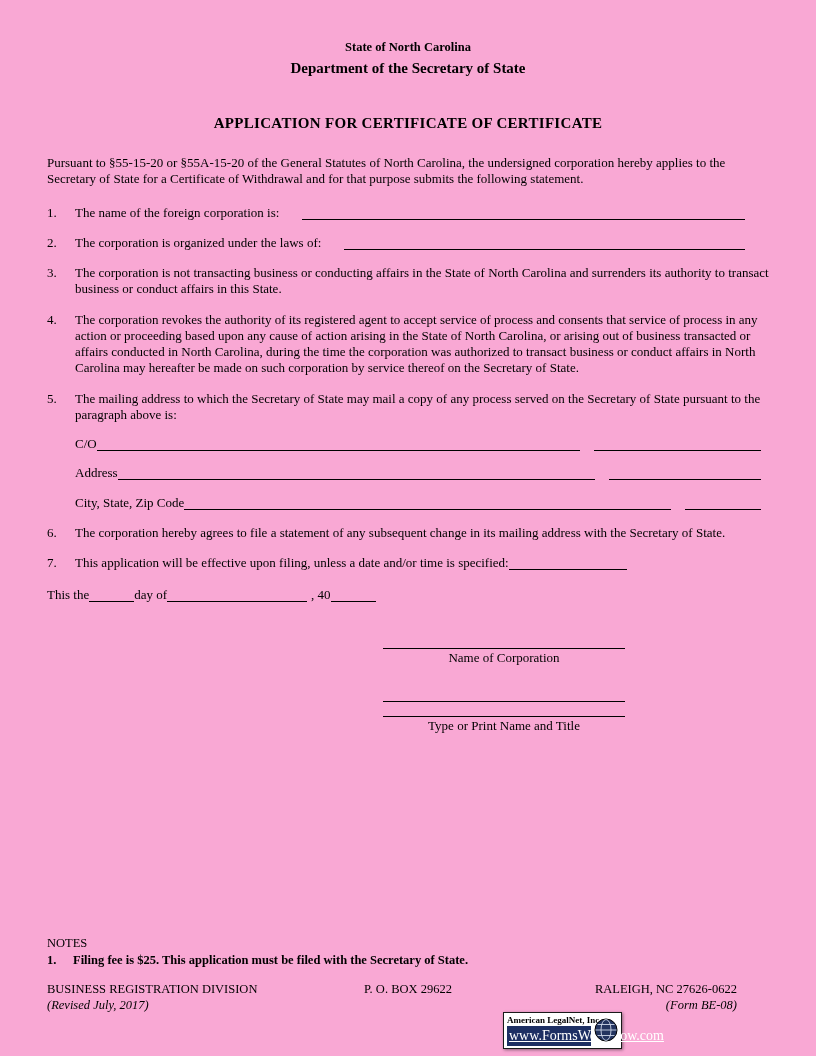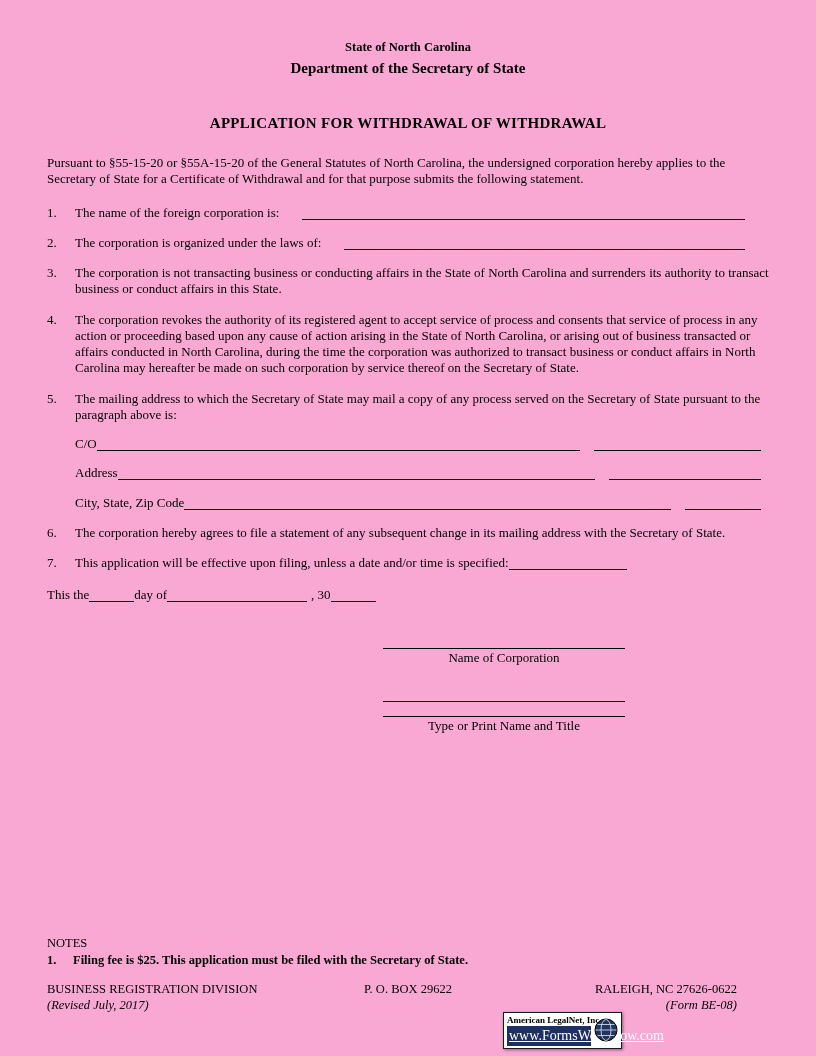--- a/index.html
+++ b/index.html
@@ -107,21 +107,21 @@
 </head>
 <body>
 
 <div class="page">
 
   <div class="header">
     <div class="h1">State of North Carolina</div>
     <div class="h2">Department of the Secretary of State</div>
   </div>
 
-  <div class="title">APPLICATION FOR WITHDRAWAL OF WITHDRAWAL</div>
+  <div class="title">APPLICATION FOR CERTIFICATE OF CERTIFICATE</div>
 
   <p class="intro">Pursuant to §55-15-20 or §55A-15-20 of the General Statutes of North Carolina, the undersigned corporation hereby applies to the Secretary of State for a Certificate of Withdrawal and for that purpose submits the following statement.</p>
 
   <div class="items">
 
     <div class="item">
       <span class="num">1.</span>
       <div class="body flexline pad-right-24">
         <span class="lead">The name of the foreign corporation is:</span>
         <span class="fill"></span>
@@ -187,21 +187,21 @@
       </div>
     </div>
 
   </div>
 
   <div class="dateline flexline">
     <span class="lead">This the</span>
     <span class="fill-fixed w45"></span>
     <span class="lead">day of</span>
     <span class="fill-fixed w140"></span>
-    <span class="lead sep">, 30</span>
+    <span class="lead sep">, 40</span>
     <span class="fill-fixed w45"></span>
   </div>
 
   <div class="sigblock">
     <div class="sigline"></div>
     <div class="siglabel">Name of Corporation</div>
     <div class="sigline"></div>
     <div class="sigline"></div>
     <div class="siglabel">Type or Print Name and Title</div>
   </div>

